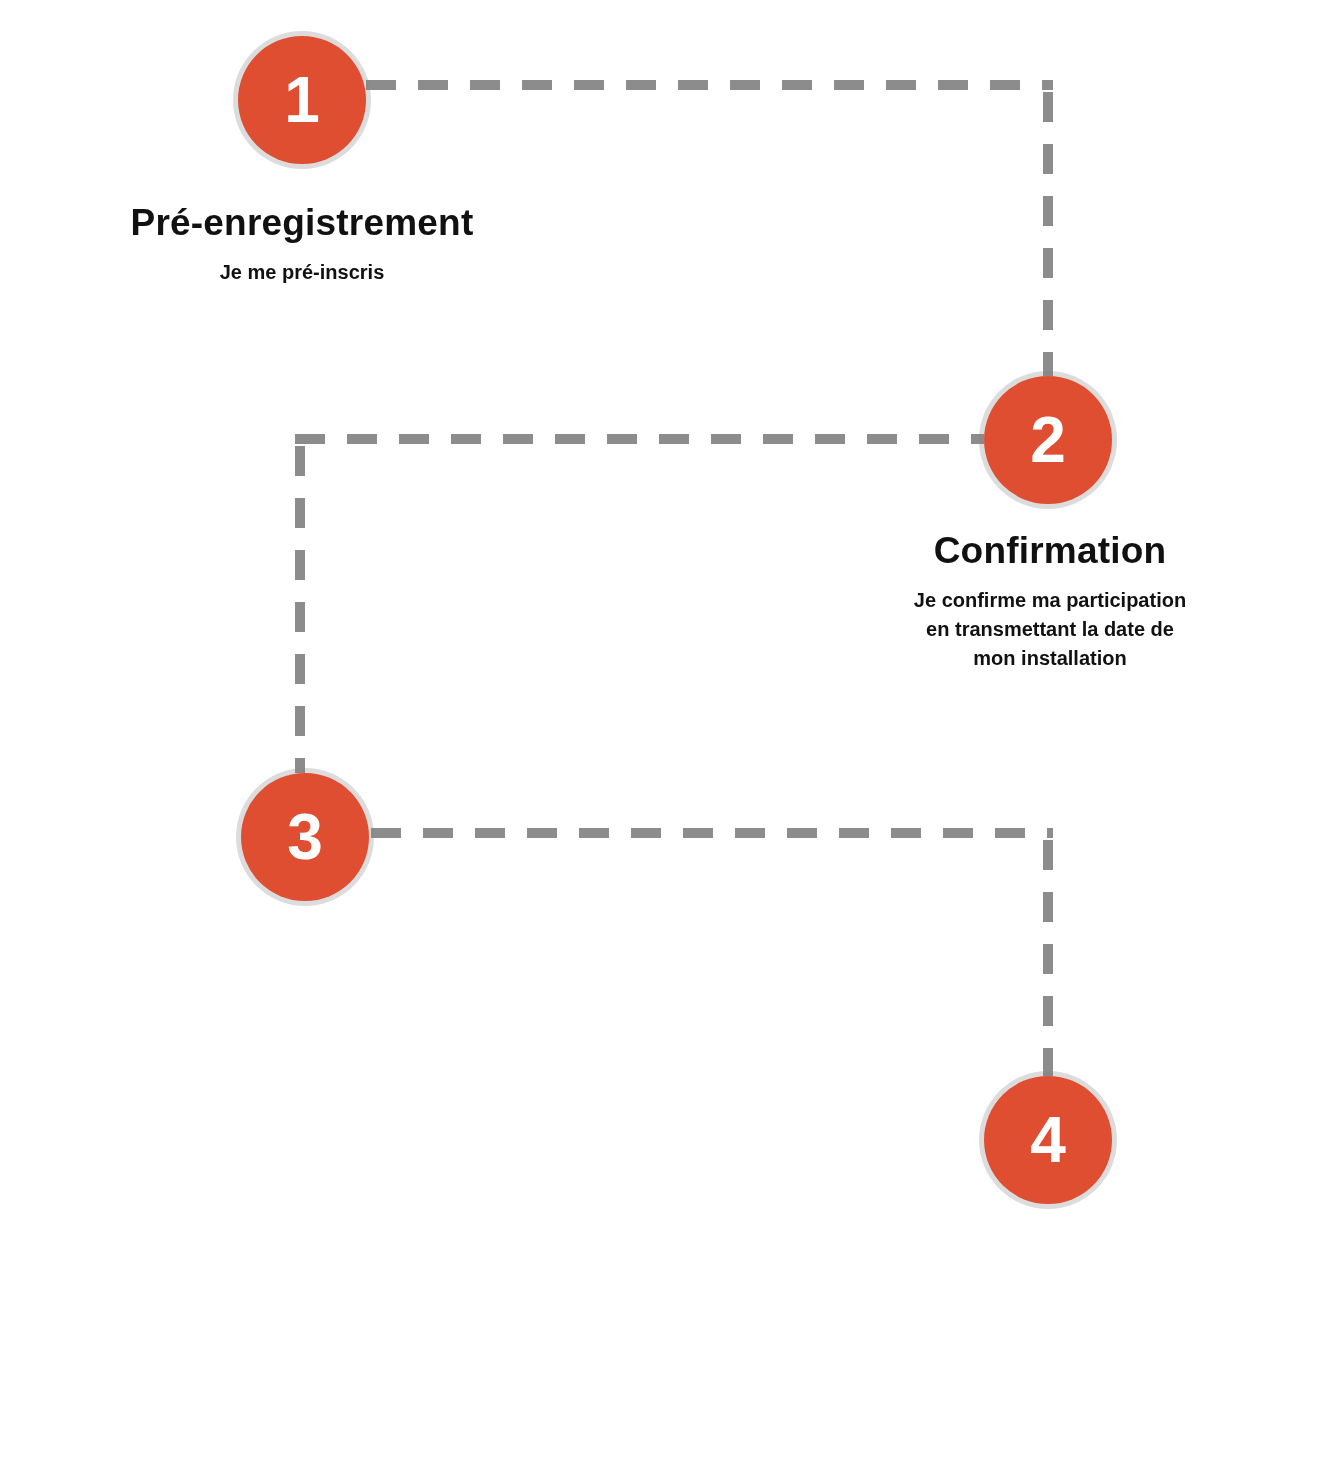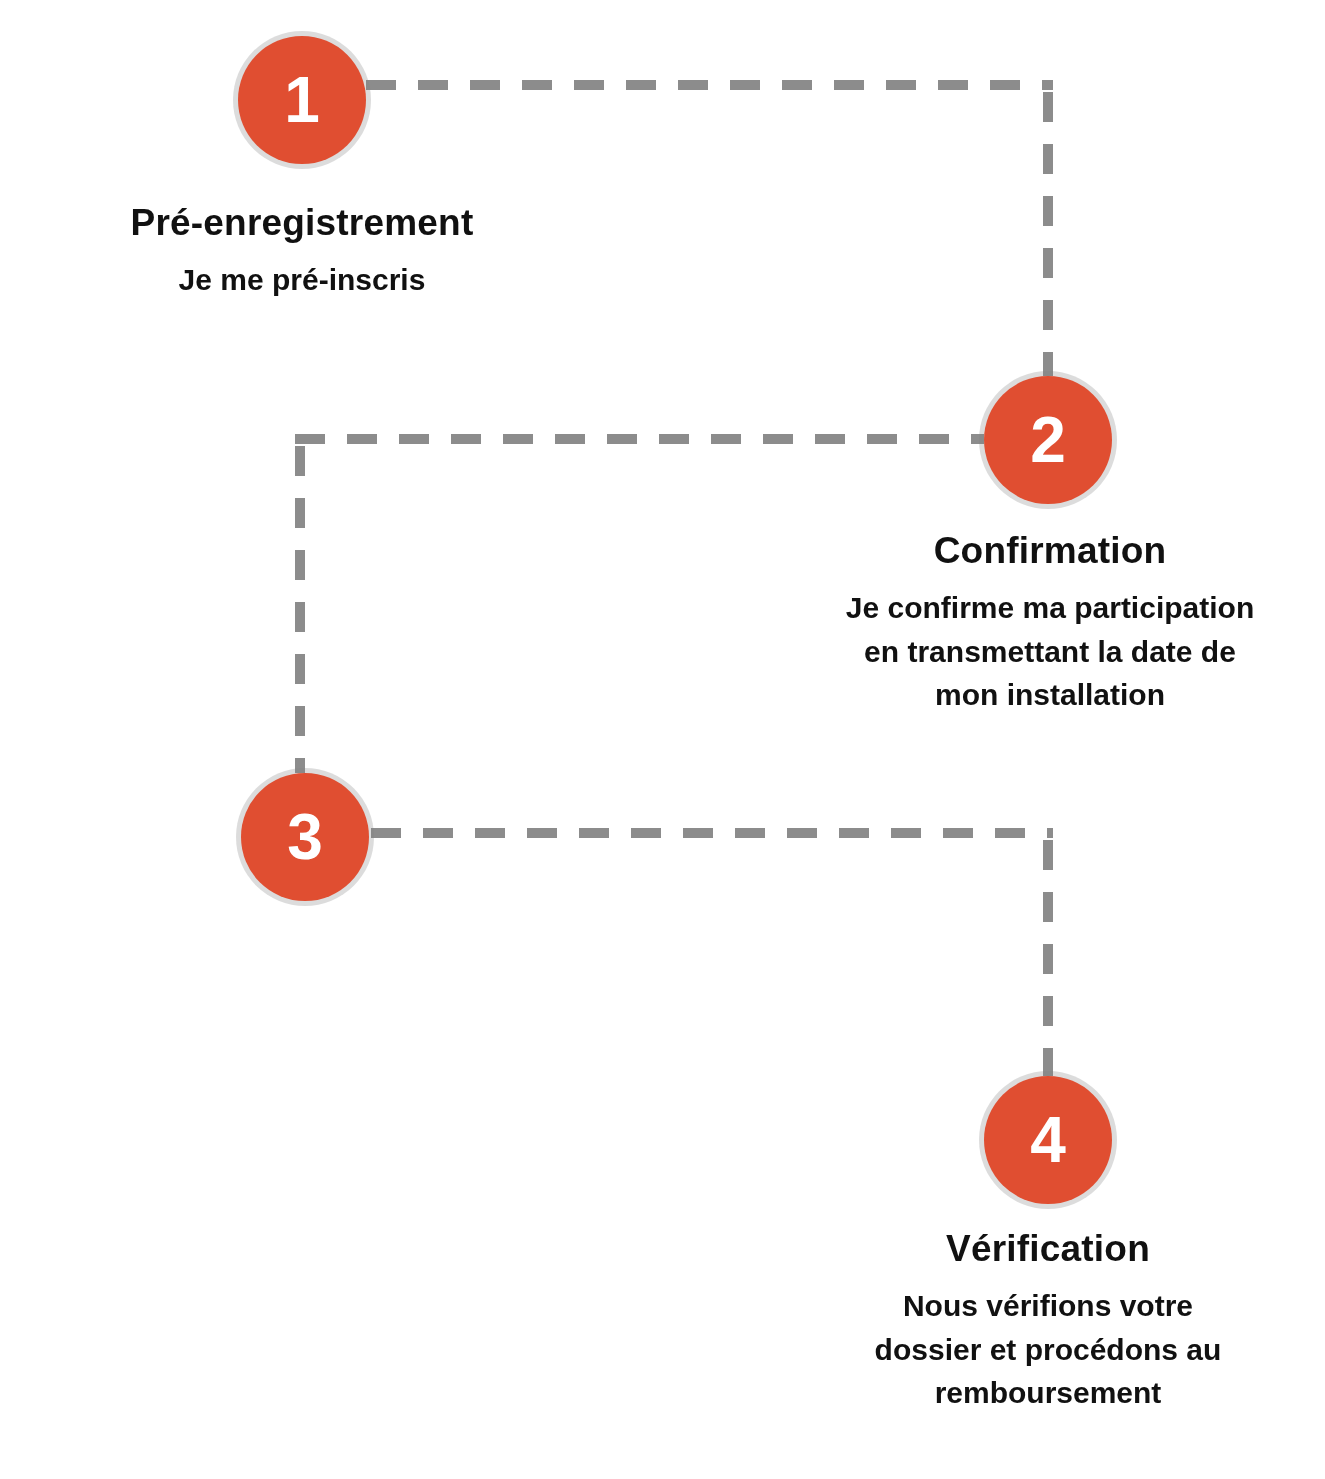--- a/index.html
+++ b/index.html
@@ -37,21 +37,21 @@
     text-align: center;
     color: #111111;
   }
   .step-title {
     font-size: 37px;
     font-weight: 800;
     margin-bottom: 14px;
     letter-spacing: 0.2px;
   }
   .step-desc {
-    font-size: 30px;
+    font-size: 20px;
     font-weight: 600;
     line-height: 1.45;
     white-space: pre-line;
   }
   .h-line {
     position: absolute;
     height: 10px;
     background: repeating-linear-gradient(to right, #8c8c8c 0 30px, transparent 30px 52px);
   }
   .v-line {
@@ -94,20 +94,14 @@
 
   <div class="step-circle" style="left:241px; top:773px;">
     <span class="step-number">3</span>
   </div>
   <div class="step-text" style="left:0px; top:925px; width:610px;">
   </div>
 
   <div class="step-circle" style="left:984px; top:1076px;">
     <span class="step-number">4</span>
   </div>
-  <div class="step-text" style="left:818px; top:1228px; width:460px;">
-    <div class="step-title">Vérification</div>
-    <div class="step-desc">Nous vérifions votre
-dossier et procédons au
-remboursement</div>
-  </div>
 
 </div>
 
 </body></html>

